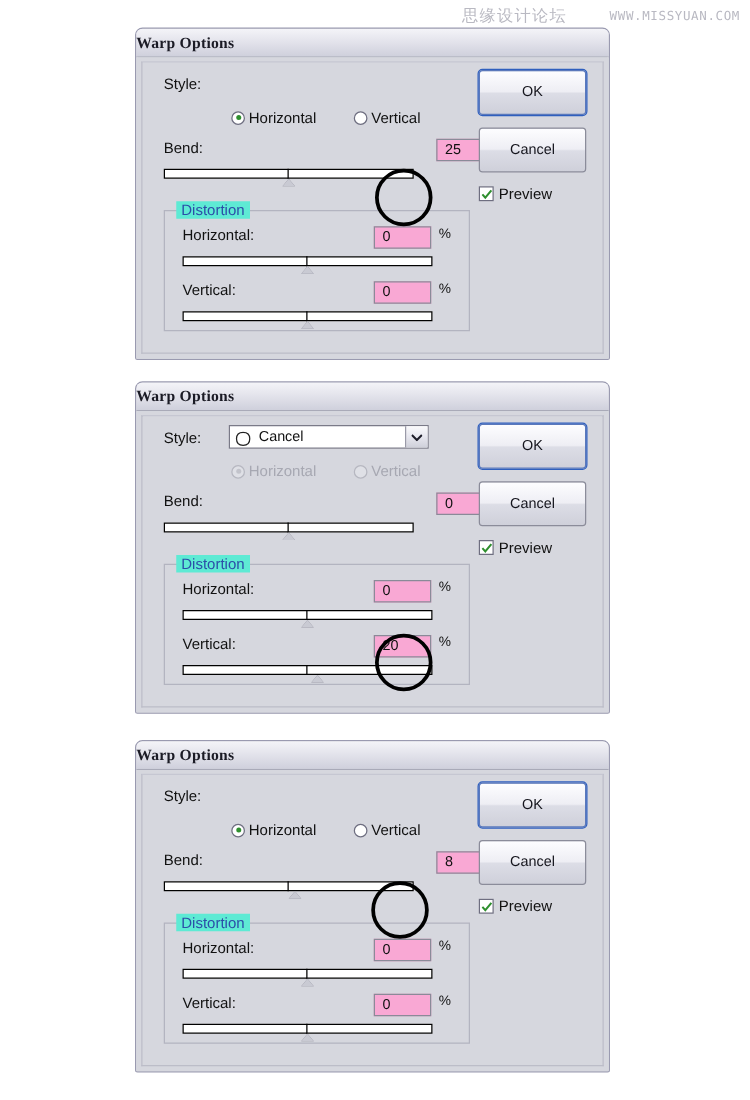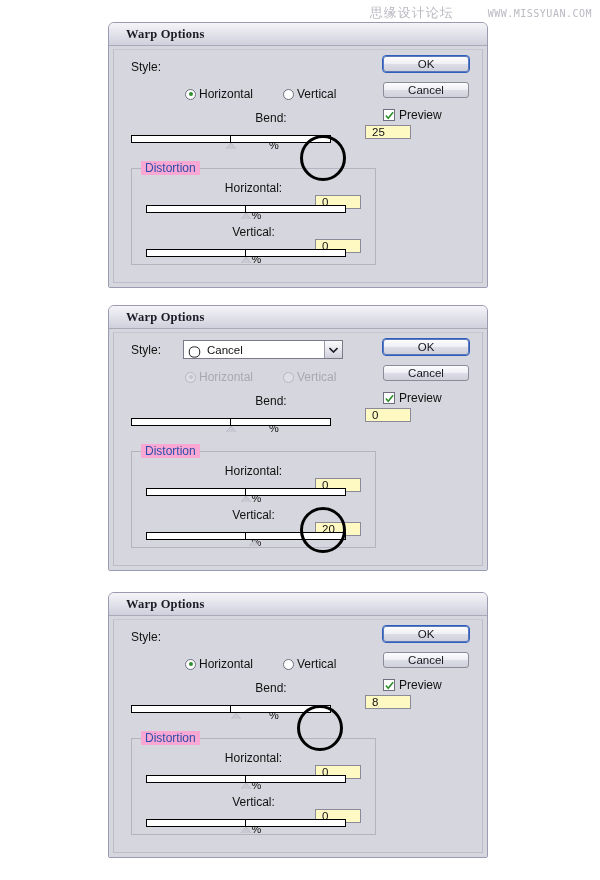--- a/index.html
+++ b/index.html
@@ -54,21 +54,21 @@
   .dialog.d2 { top: 305px; height: 266px; }
   .dialog.d3 { top: 592px; height: 266px; }
 
   .titlebar {
     height: 23px;
     border-radius: 5px 5px 0 0;
     background: linear-gradient(to bottom, #f4f4f8 0%, #e4e4ec 45%, #cfd0dc 100%);
     border-bottom: 1px solid #a9aab8;
     display: flex;
     align-items: center;
-    padding-left: 17px;
+    padding-left: 0;
     box-sizing: border-box;
   }
   .titlebar .title-text {
     font-size: 12.5px;
     font-weight: bold;
     color: #1b1b25;
     letter-spacing: 0.2px;
     font-family: "Liberation Serif", serif;
   }
 
@@ -179,29 +179,28 @@
   .radio.disabled { color: #a7a8b2; }
   .radio.disabled .dot {
     border-color: #b6b7c0;
     background: #dfe0e6;
   }
   .radio.disabled.checked .dot:after { background: #c2c3cb; }
 
   
   .num-row {
     display: flex;
-    align-items: center;
+    align-items: flex-start;
     height: 22px;
-    flex-direction: column;
   }
   .num-row .row-label { flex: none; }
   .numfield {
     width: 46px;
     height: 18px;
-    background: #fef9c3;
+    background: #f9a8d4;
     border: 1px solid #8a8a98;
     box-sizing: border-box;
     font-size: 11.5px;
     color: #111;
     display: flex;
     align-items: center;
     padding-left: 6px;
     margin-left: auto;
   }
   .pct {
@@ -250,40 +249,40 @@
     position: absolute;
     left: 22px;
     width: 245px;
     border: 1px solid #b3b4c0;
     box-sizing: border-box;
   }
   .groupbox > .gb-title {
     position: absolute;
     top: -8px;
     left: 9px;
-    background: #f9a8d4;
+    background: #5eead4;
     padding: 0 4px;
     font-size: 12px;
     color: #2c4ea8;
     font-family: "Liberation Sans", sans-serif;
   }
   .gb-inner {
     padding: 12px 14px 10px 14px;
   }
 
   
   .right-col {
     position: absolute;
     right: 18px;
     top: 10px;
     width: 86px;
   }
   .btn {
     width: 86px;
-    height: 16px;
+    height: 36px;
     box-sizing: border-box;
     background: linear-gradient(to bottom, #fdfdff 0%, #eeeef4 48%, #dcdde6 52%, #cfd0da 100%);
     border: 1px solid #8b8c9a;
     border-radius: 3px;
     font-size: 11.5px;
     color: #15151d;
     display: flex;
     align-items: center;
     justify-content: center;
     margin-bottom: 10px;

